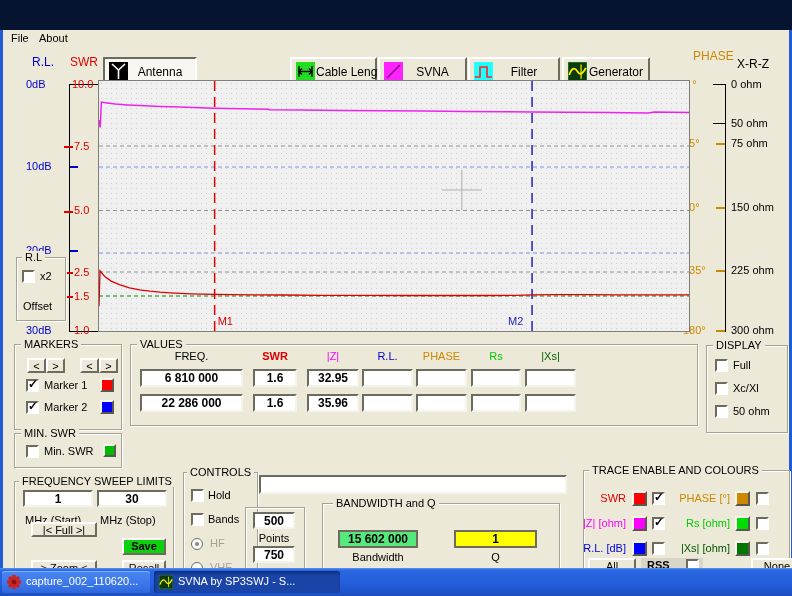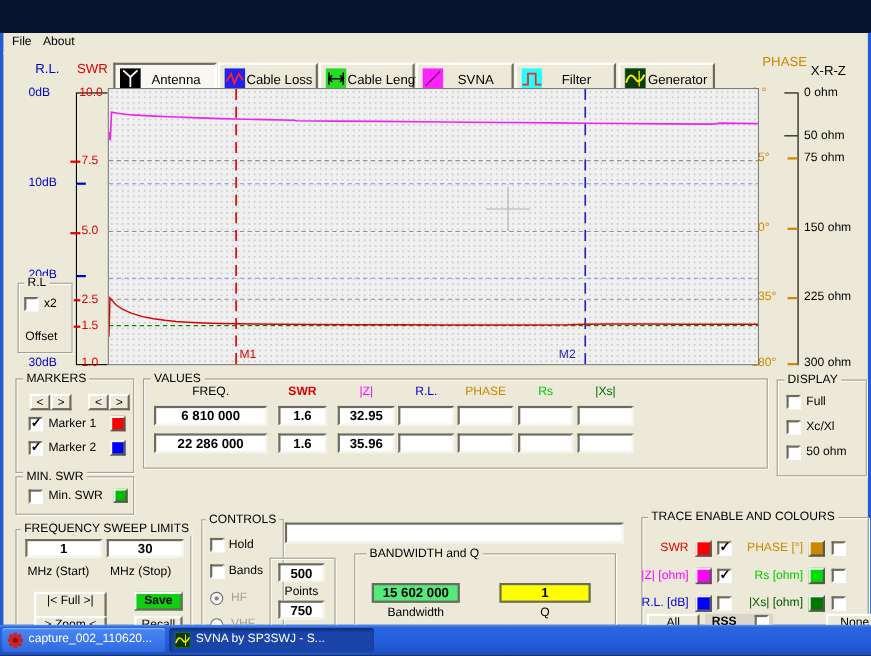--- a/index.html
+++ b/index.html
@@ -74,27 +74,20 @@
   <div class="tab active" style="left:103px;width:94px">
     <svg class="ticon" viewBox="0 0 19 19">
         <rect width="19" height="19" fill="#000"></rect>
         <g stroke="#fff" stroke-width="1.6" fill="none">
           <line x1="9.5" y1="8" x2="9.5" y2="17"></line>
           <line x1="9.5" y1="8" x2="3" y2="2"></line>
           <line x1="9.5" y1="8" x2="16" y2="2"></line>
         </g>
       </svg>
     <span class="tlabel">Antenna</span>
-  </div>
-  <div class="tab" style="left:198px;width:91px">
-    <svg class="ticon" viewBox="0 0 19 19">
-        <rect width="19" height="19" fill="#2222ee"></rect>
-        <polyline points="2,12 6,5 9,14 13,5 17,11" stroke="#ff2222" stroke-width="1.6" fill="none"></polyline>
-      </svg>
-    <span class="tlabel">Cable Loss</span>
   </div>
   <div class="tab" style="left:290px;width:87px">
     <svg class="ticon" viewBox="0 0 19 19">
         <rect width="19" height="19" fill="#22dd22"></rect>
         <g stroke="#000" stroke-width="1.4" fill="none">
           <line x1="3" y1="4" x2="3" y2="15"></line>
           <line x1="16" y1="4" x2="16" y2="15"></line>
           <line x1="3" y1="9.5" x2="16" y2="9.5"></line>
           <polyline points="6,6.5 3,9.5 6,12.5"></polyline>
           <polyline points="13,6.5 16,9.5 13,12.5"></polyline>
@@ -247,21 +240,21 @@
     <div class="cb" style="left:8px;top:59px"></div>
     <span class="lbl" style="left:26px;top:59px">50 ohm</span>
   </div>
 
   <div class="gb" style="left:14px;top:481px;width:158px;height:87px">
     <span class="gl" style="left:4px">FREQUENCY SWEEP LIMITS</span>
     <div class="fld" style="left:8px;top:8px;width:70px;height:17px">1</div>
     <div class="fld" style="left:82px;top:8px;width:70px;height:17px">30</div>
     <span class="lbl" style="left:10px;top:32px">MHz  (Start)</span>
     <span class="lbl" style="left:85px;top:32px">MHz  (Stop)</span>
-    <div class="b3" style="left:16px;top:56px;width:66px;height:32px">|&lt; Full &gt;|</div>
+    <div class="b3" style="left:16px;top:40px;width:66px;height:15px">|&lt; Full &gt;|</div>
     <div class="b3" style="left: 107px; top: 56px; width: 44px; height: 17px; font-weight: bold; background-color: rgb(15, 208, 15);">Save</div>
     <div class="b3" style="left:16px;top:78px;width:66px;height:17px">&gt; Zoom &lt;</div>
     <div class="b3" style="left:107px;top:78px;width:44px;height:17px">Recall</div>
   </div>
 
   <div class="gb" style="left:183px;top:472px;width:73px;height:96px">
     <span class="gl" style="left:3px">CONTROLS</span>
     <div class="cb" style="left:7px;top:16px"></div>
     <span class="lbl" style="left:24px;top:16px">Hold</span>
     <div class="cb" style="left:7px;top:40px"></div>

